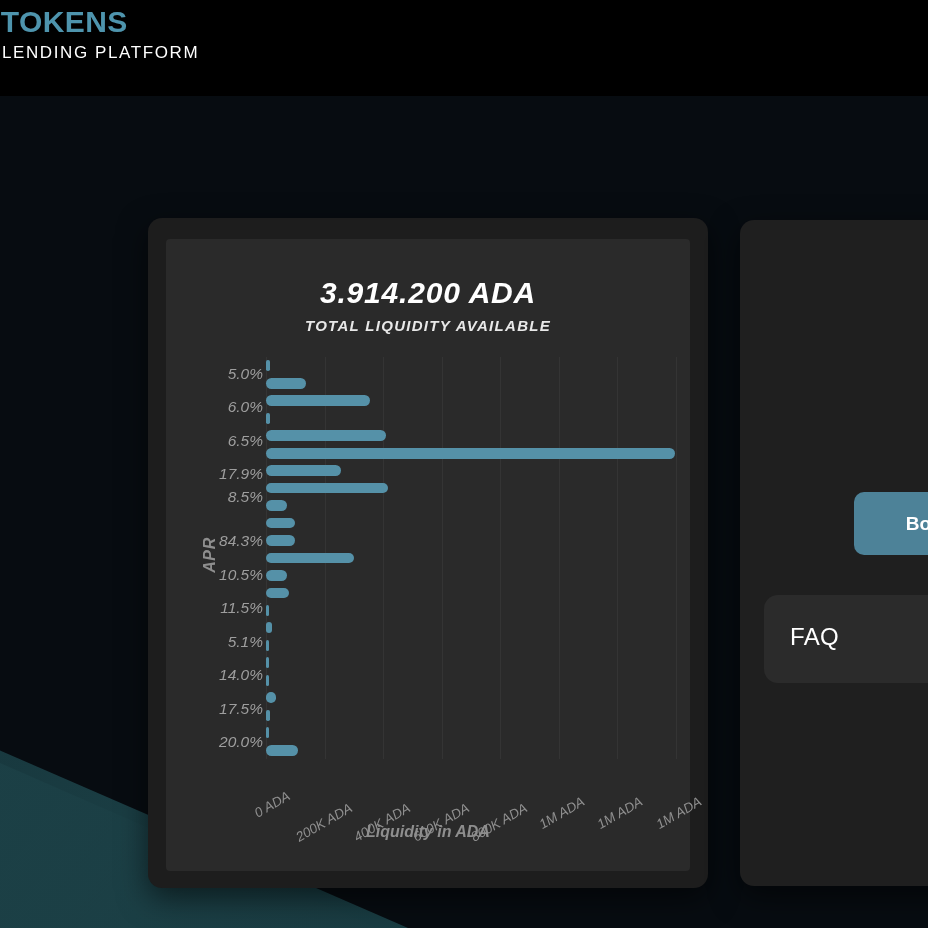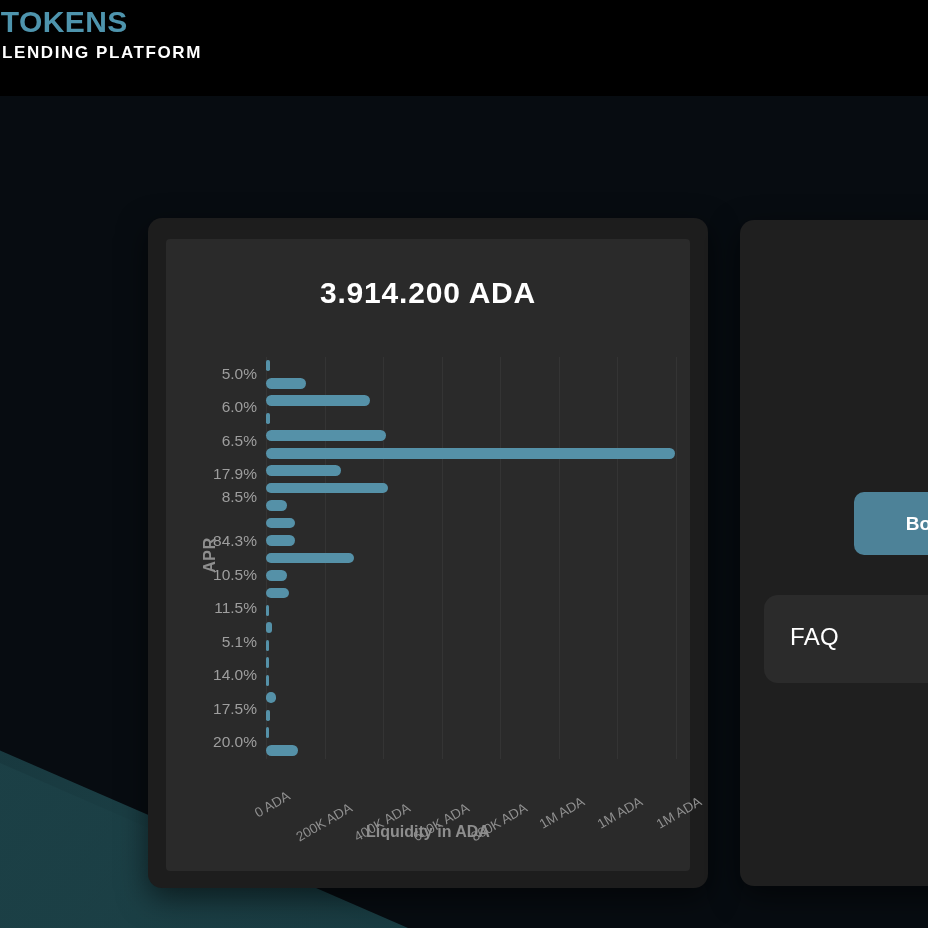--- a/index.html
+++ b/index.html
@@ -31,35 +31,35 @@
     position: absolute; left: 0; top: 0; width: 928px; height: 96px;
     background: #000; z-index: 6;
   }
   .brand { position: absolute; left: -18px; top: 4px; }
   .brand-line1 {
     font-size: 30px; font-weight: 700; letter-spacing: .4px;
     color: #4e94ad; line-height: 36px; white-space: nowrap;
   }
   .brand-line1 .lead { color: #e9eef1; }
   .brand-line2 {
-    font-size: 17px; font-weight: 700; letter-spacing: 1.6px;
+    font-size: 17px; font-weight: 400; letter-spacing: 1.6px;
     color: #ffffff; line-height: 26px; margin-left: 20px; white-space: nowrap;
   }
 
   
   .chart-card {
     position: absolute; left: 148px; top: 218px;
     width: 560px; height: 670px;
     background: #1d1d1d; border-radius: 14px;
     box-shadow: 0 10px 30px rgba(0,0,0,.55);
   }
   .chart-panel {
     position: absolute; left: 18px; top: 21px;
     width: 524px; height: 632px;
-    background: #2a2a2a; border-radius: 4px;
+    background: #2a2a2a; border-radius: 4px; font-style: italic;
   }
   .chart-title {
     position: absolute; left: 0; top: 37px; width: 100%;
     text-align: center; color: #fff;
     font-size: 30px; font-weight: 700; letter-spacing: .8px;
   }
   .chart-subtitle {
     position: absolute; left: 0; top: 78px; width: 100%;
     text-align: center; color: #e8e8e8;
     font-size: 15px; font-weight: 700; letter-spacing: 1.3px;
@@ -77,21 +77,21 @@
   .axis-y-line {
     position: absolute; left: 0; top: 0; width: 1px; height: 100%;
     background: #3a3a3a;
   }
   .bar {
     position: absolute; left: 0;
     background: #5591a8; border-radius: 7px;
   }
 
   .ytick {
-    position: absolute; right: 100%; margin-right: 9px;
+    position: absolute; right: 100%; margin-right: 3px;
     color: #9e9e9e; font-size: 15.5px; white-space: nowrap;
     transform: translateY(-50%); text-align: right;
   }
   .xtick {
     position: absolute; top: 100%; margin-top: 10px;
     color: #8f8f8f; font-size: 13.5px; white-space: nowrap;
     transform-origin: right top; transform: rotate(-30deg) translateX(-100%);
   }
   .ylabel {
     position: absolute; left: 26px; top: 50%;
@@ -142,20 +142,21 @@
   <div class="topbar">
     <div class="brand">
       <div class="brand-line1"><span class="lead">d</span><span>TOKENS</span></div>
       <div class="brand-line2">LENDING PLATFORM</div>
     </div>
   </div>
 
   <div class="chart-card">
     <div class="chart-panel">
       <div class="chart-title">3.914.200 ADA</div>
+      <div class="chart-subtitle">TOTAL LIQUIDITY AVAILABLE</div>
       <div class="ylabel">APR</div>
       <div class="plot" id="plot">
         <div class="axis-y-line"></div>
       <div class="gridline" style="left: 0px;"></div>
           <div class="xtick" style="left: 14px;">0 ADA</div>
           <div class="gridline" style="left: 58.5714px;"></div>
           <div class="xtick" style="left: 72.5714px;">200K ADA</div>
           <div class="gridline" style="left: 117.143px;"></div>
           <div class="xtick" style="left: 131.143px;">400K ADA</div>
           <div class="gridline" style="left: 175.714px;"></div>

